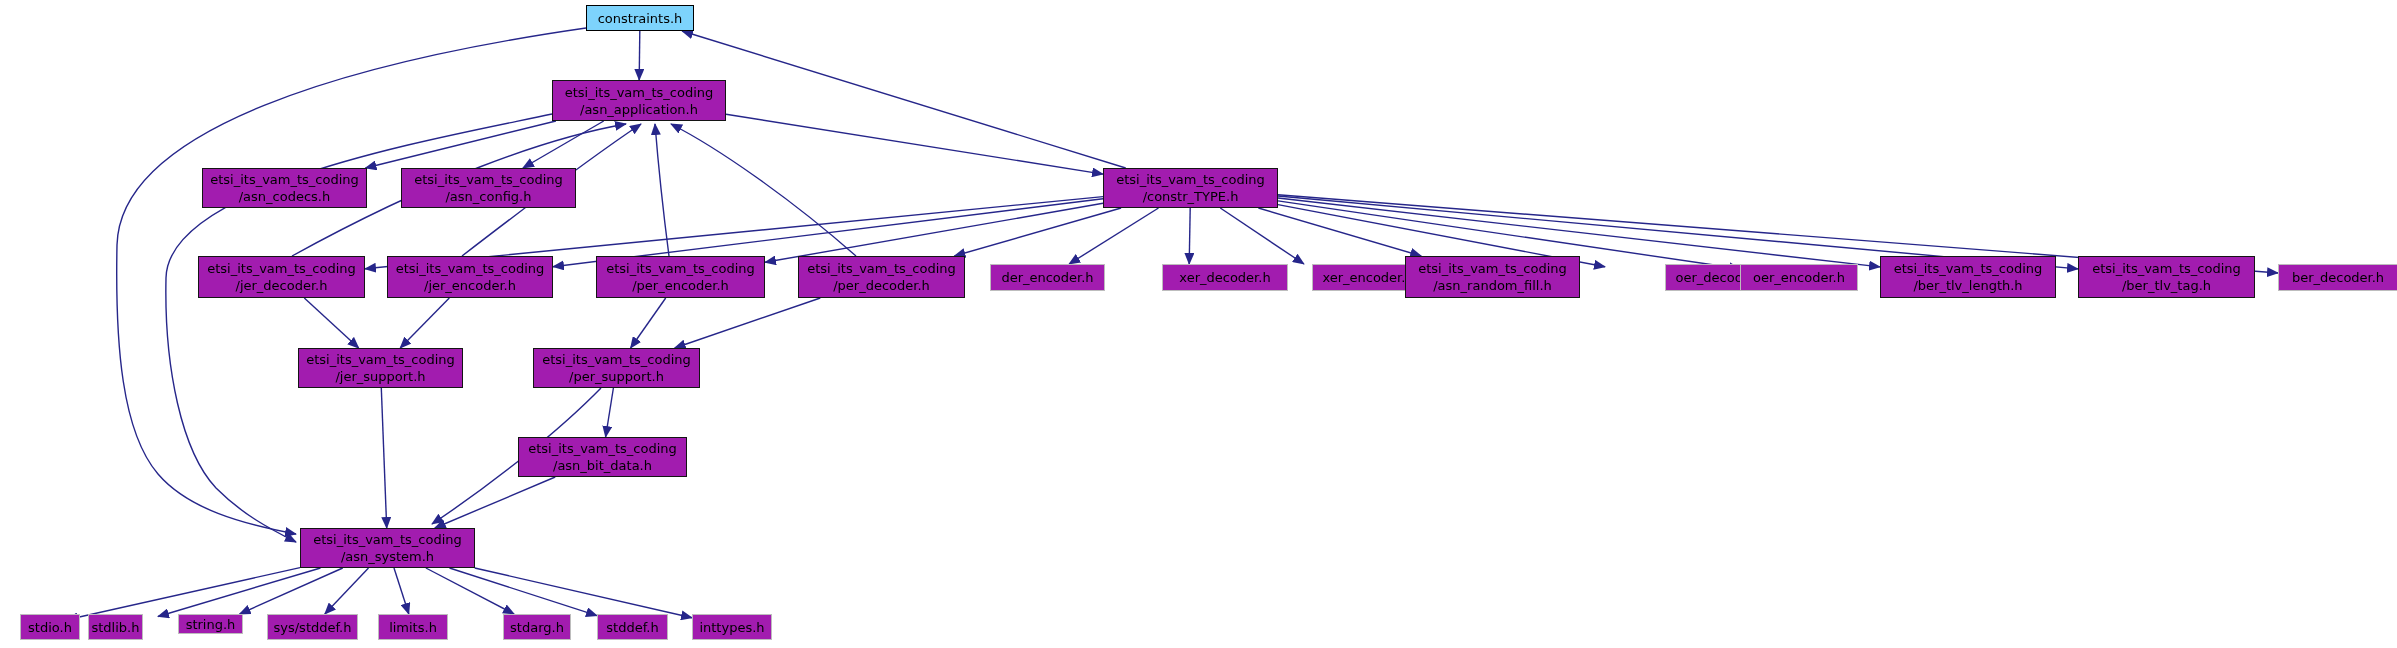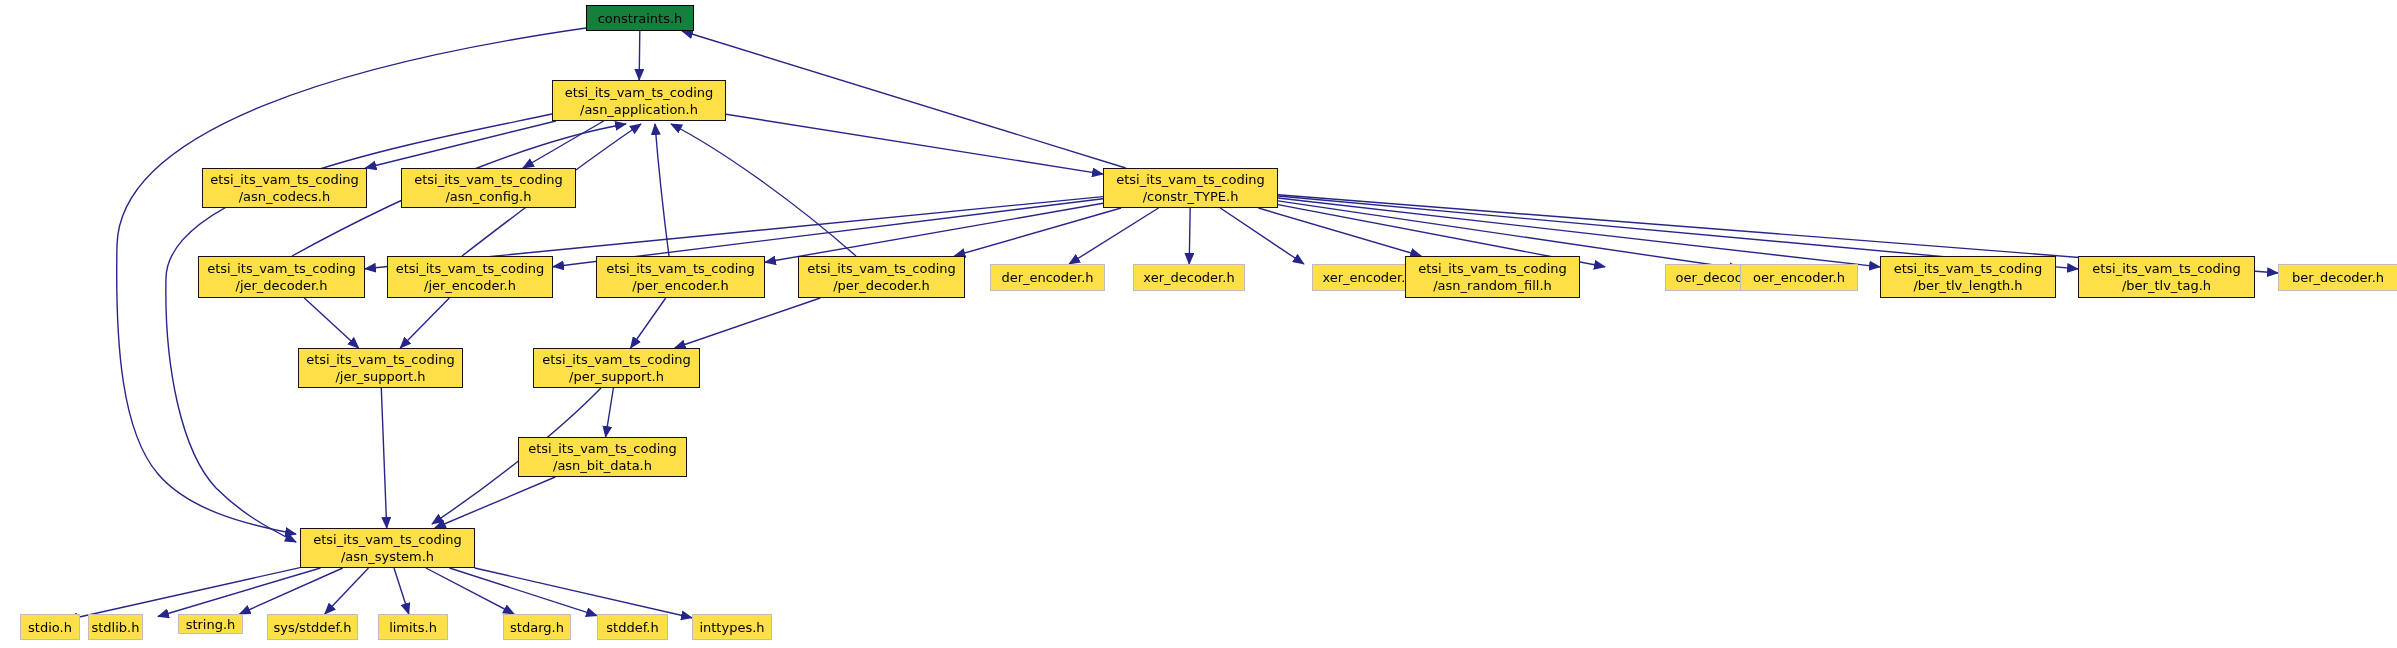--- a/index.html
+++ b/index.html
@@ -1,24 +1,24 @@
 <!DOCTYPE html>
 <html><head>
 <meta charset="utf-8">
 <style>
   html,body{margin:0;padding:0;background:#ffffff;}
   #graph{position:relative;width:2397px;height:648px;background:#ffffff;overflow:hidden;
          font-family:"DejaVu Sans","Liberation Sans",sans-serif;}
   #edges{position:absolute;left:0;top:0;z-index:0;}
-  .node{position:absolute;z-index:1;box-sizing:border-box;background:#fde047;
+  .node{position:absolute;z-index:1;box-sizing:border-box;background:#a21caf;
         border:1px solid #141414;display:flex;flex-direction:column;align-items:center;
         justify-content:center;text-align:center;color:#000;font-size:13px;line-height:17px;}
   .node span{white-space:nowrap;display:block;}
   .node.ext{border-color:#bdbdbd;}
-  .node.main{background:#15803d;border-color:#000;justify-content:center;}
+  .node.main{background:#7dd3fc;border-color:#000;justify-content:center;}
 </style>
 </head>
 <body>
 
 <div id="graph">
   <svg id="edges" width="2397" height="648">
     <defs>
       <marker id="arrow" markerUnits="userSpaceOnUse" markerWidth="13" markerHeight="10" refX="11" refY="5" orient="auto">
         <path d="M0,0 L12,5 L0,10 z" fill="#26268a"></path>
       </marker>
@@ -101,21 +101,21 @@
       <span>etsi_its_vam_ts_coding</span>
       <span>/per_encoder.h</span>
     </div>
   <div class="node" style="left:798px;top:256px;width:167px;height:42px">
       <span>etsi_its_vam_ts_coding</span>
       <span>/per_decoder.h</span>
     </div>
   <div class="node ext" style="left:990px;top:264px;width:115px;height:27px">
       <span>der_encoder.h</span>
     </div>
-  <div class="node ext" style="left:1133px;top:264px;width:112px;height:27px">
+  <div class="node ext" style="left:1162px;top:264px;width:126px;height:27px">
       <span>xer_decoder.h</span>
     </div>
   <div class="node ext" style="left:1312px;top:264px;width:112px;height:27px">
       <span>xer_encoder.h</span>
     </div>
   <div class="node" style="left:1405px;top:256px;width:175px;height:42px">
       <span>etsi_its_vam_ts_coding</span>
       <span>/asn_random_fill.h</span>
     </div>
   <div class="node ext" style="left:1665px;top:264px;width:113px;height:27px">

